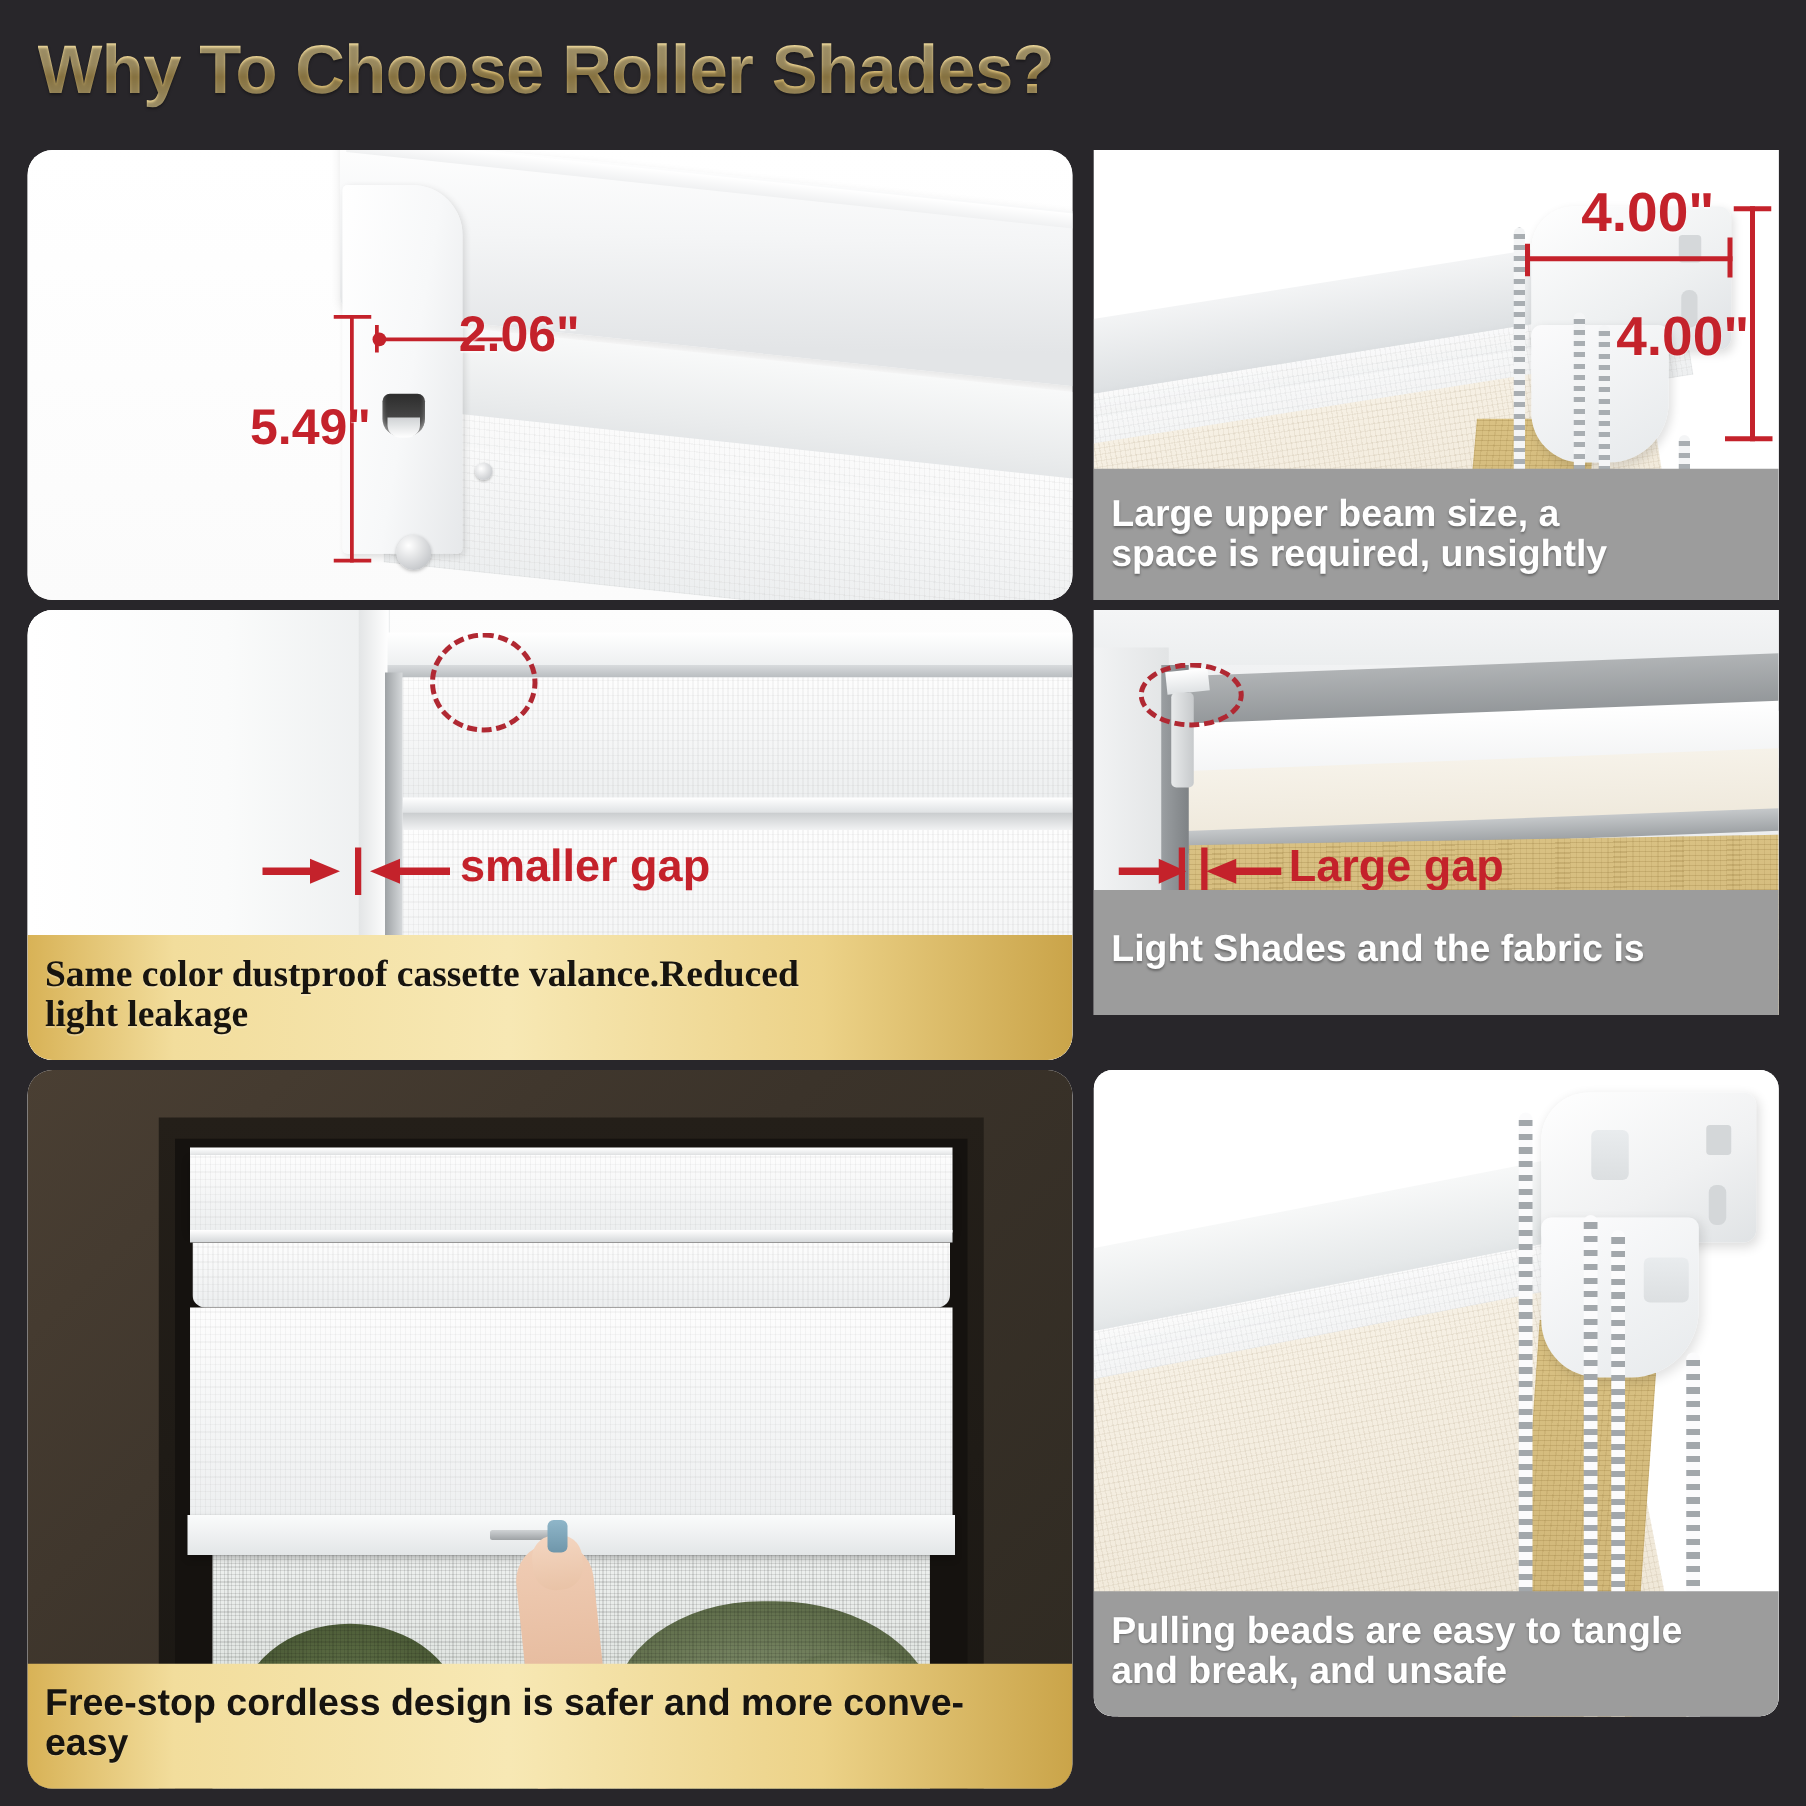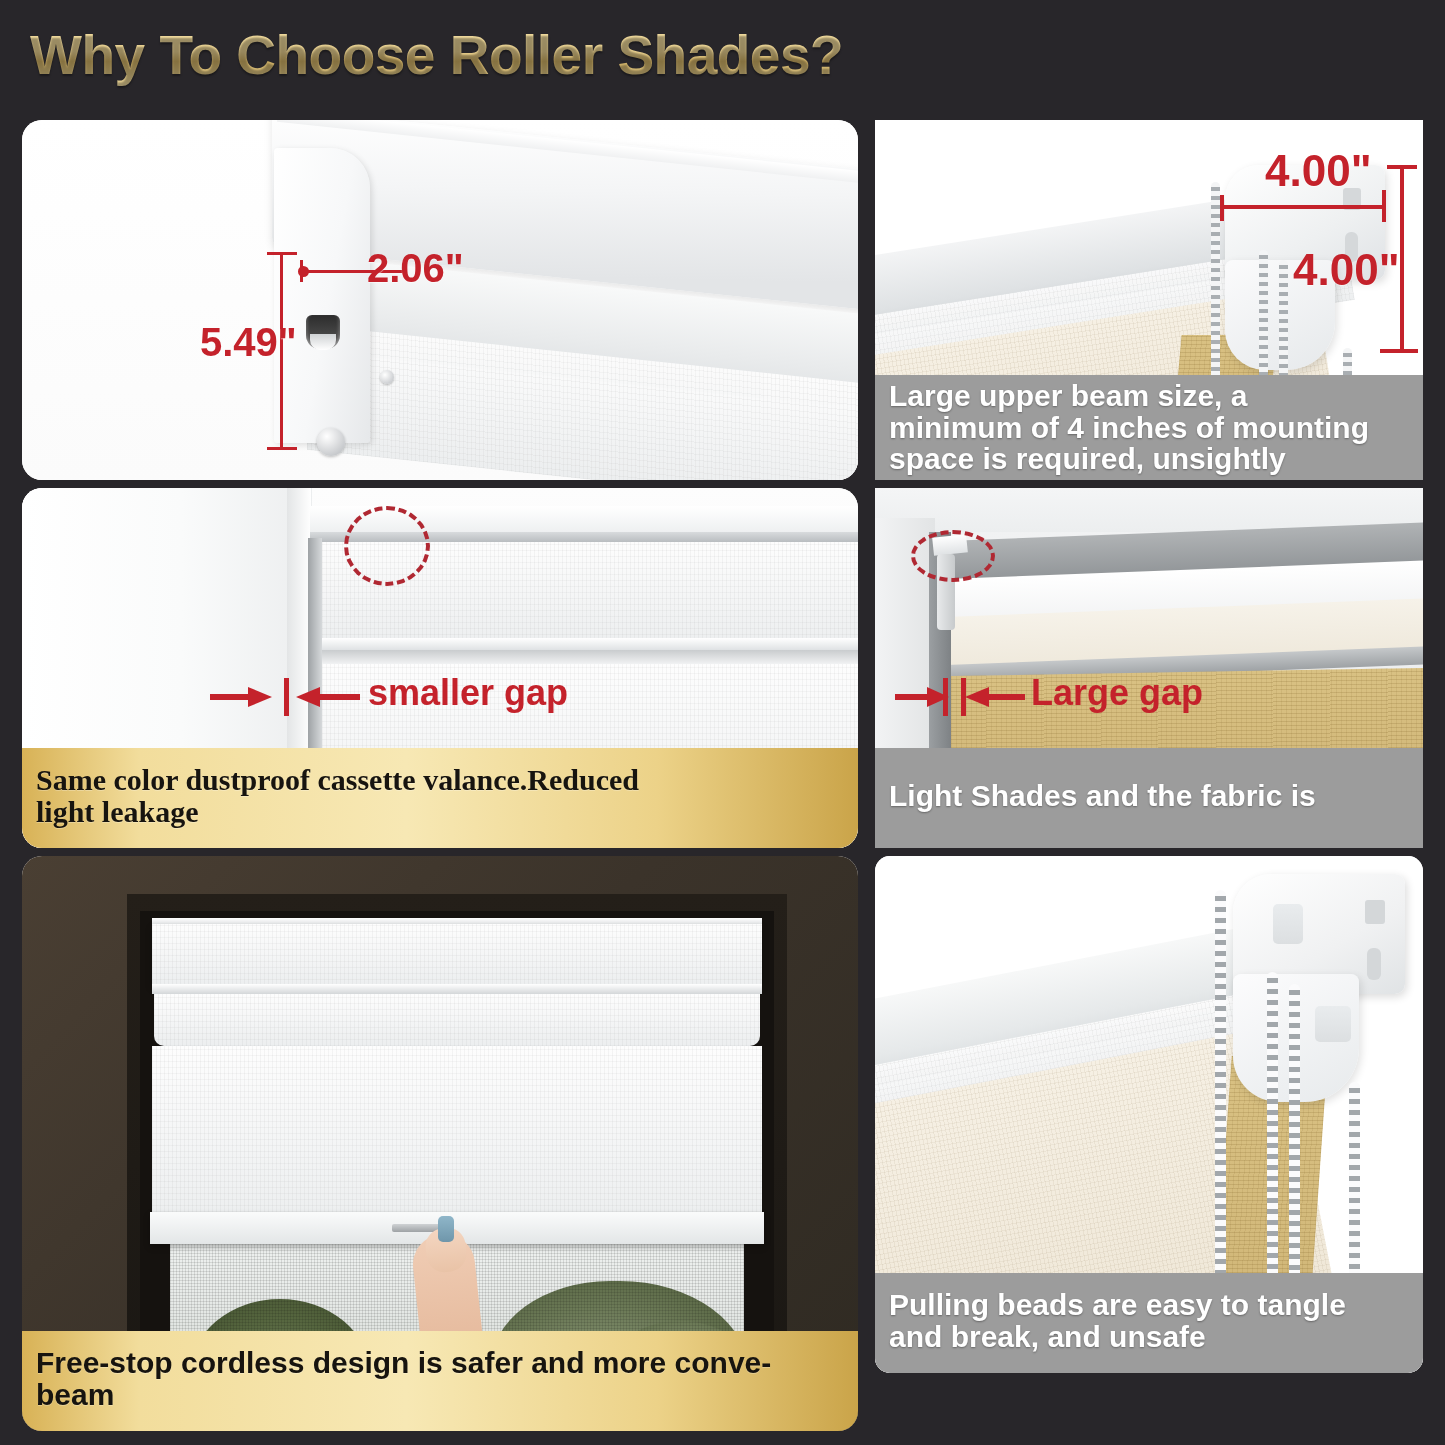--- a/index.html
+++ b/index.html
@@ -187,21 +187,20 @@
 
       <div class="dim-line" style="left:525px; top:45px; width:4px; height:188px;"></div>
       <div class="dim-line" style="left:512px; top:45px; width:30px; height:4px;"></div>
       <div class="dim-line" style="left:505px; top:229px; width:38px; height:4px;"></div>
       <div class="dim-label" style="left:418px; top:125px; font-size:44px;">4.00"</div>
     </div>
 
     <div class="cap gray" style="height:105px; padding-bottom:6px;">
       <div>
         <span>Large upper beam size, a</span>
-        <span>minimum of 4 inches of mounting</span>
         <span>space is required, unsightly</span>
       </div>
     </div>
   </div>
 
   <div class="panel left" style="left:22px; top:378px; width:836px; height:360px;">
     <div class="photo" style="height:360px; background:linear-gradient(180deg,#fdfdfd,#f2f3f4);">
 
       <div style="position:absolute; left:0; top:0; width:290px; height:360px;
                   background:linear-gradient(90deg,#ffffff 0%,#fafbfb 55%,#eceeef 100%);"></div>
@@ -238,21 +237,21 @@
     </div>
 
     <div class="cap gold" style="height:100px;font-family:Liberation Serif, serif;">
       <div>
         <span>Same color dustproof cassette valance.Reduced</span>
         <span>light leakage</span>
       </div>
     </div>
   </div>
 
-  <div class="panel right" style="left:875px; top:378px; width:548px; height:360px;">
+  <div class="panel right" style="left:875px; top:378px; width:548px; height:324px;">
     <div class="photo" style="height:360px; background:linear-gradient(180deg,#f2f3f4,#e8eaeb);">
 
       <div style="position:absolute; left:0; top:0; width:548px; height:44px;
                   background:linear-gradient(180deg,#f4f5f6,#eceeef);"></div>
 
       <div style="position:absolute; left:58px; top:44px; width:490px; height:46px;
                   background:linear-gradient(180deg,#b0b3b5,#8e9295); transform:skewY(-2.2deg);"></div>
 
       <div style="position:absolute; left:58px; top:82px; width:490px; height:54px;
                   background:linear-gradient(180deg,#ffffff,#f0f1f2); transform:skewY(-2.2deg);"></div>
@@ -348,21 +347,21 @@
       <div style="position:absolute; left:404px; top:372px; width:40px; height:44px;
                   background:linear-gradient(180deg,#f4d6c1,#e9c3a7); border-radius:18px;
                   transform:rotate(-6deg);"></div>
       <div style="position:absolute; left:416px; top:360px; width:16px; height:26px;
                   background:linear-gradient(180deg,#8fb6c9,#6f96aa); border-radius:5px;"></div>
     </div>
 
     <div class="cap gold" style="height:100px;">
       <div>
         <span>Free-stop cordless design is safer and more conve-</span>
-        <span>beam</span>
+        <span>easy</span>
       </div>
     </div>
   </div>
 
   <div class="panel right" style="left:875px; top:746px; width:548px; height:517px;border-radius:15px;">
     <div class="photo" style="height:575px; background:#ffffff;">
 
       <div style="position:absolute; left:-60px; top:52px; width:530px; height:86px;
                   background:linear-gradient(180deg,#f7f8f8,#e6e9ea 65%,#d6dadc);
                   transform:rotate(-11deg); transform-origin:right center;"></div>

